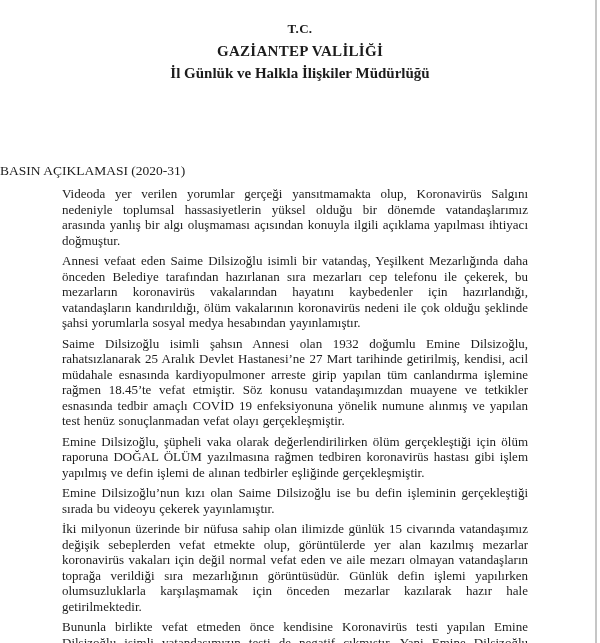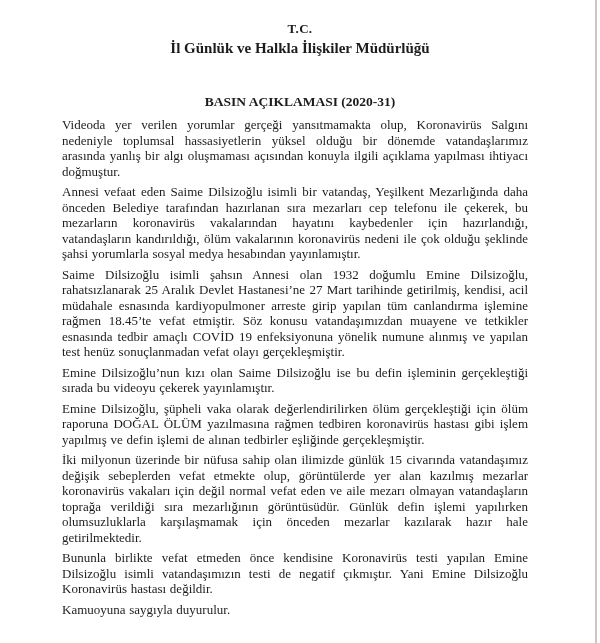--- a/index.html
+++ b/index.html
@@ -35,25 +35,25 @@
     line-height: 19px;
     margin-top: 6px;
     letter-spacing: 0.3px;
   }
   .hdr-dept {
     font-size: 15px;
     line-height: 19px;
     margin-top: 3px;
   }
   .doc-title {
-    text-align: center;
-    font-weight: bold;
+    text-align: left;
+    font-weight: normal;
     font-size: 13.5px;
     line-height: 16px;
-    margin-top: 36px;
+    margin-top: 80px;
   }
   .doc-body {
     margin: 7px 72px 0 62px;
   }
   .doc-body p {
     margin: 0 0 5px 0;
     font-size: 13px;
     line-height: 15.5px;
     text-align: justify;
     word-spacing: 0.5px;
@@ -67,31 +67,32 @@
     background: #c6c6c6;
   }
 </style>
 </head>
 <body>
 
 <div class="page">
 
   <div class="doc-header">
     <div class="hdr-tc">T.C.</div>
+    <div class="hdr-gov">GAZİANTEP VALİLİĞİ</div>
     <div class="hdr-dept">İl Günlük ve Halkla İlişkiler Müdürlüğü</div>
   </div>
 
   <div class="doc-title">BASIN AÇIKLAMASI (2020-31)</div>
 
   <div class="doc-body">
       <p>Videoda yer verilen yorumlar gerçeği yansıtmamakta olup, Koronavirüs Salgını nedeniyle toplumsal hassasiyetlerin yüksel olduğu bir dönemde vatandaşlarımız arasında yanlış bir algı oluşmaması açısından konuyla ilgili açıklama yapılması ihtiyacı doğmuştur.</p>
       <p>Annesi vefaat eden Saime Dilsizoğlu isimli bir vatandaş, Yeşilkent Mezarlığında daha önceden Belediye tarafından hazırlanan sıra mezarları cep telefonu ile çekerek, bu mezarların koronavirüs vakalarından hayatını kaybedenler için hazırlandığı, vatandaşların kandırıldığı, ölüm vakalarının koronavirüs nedeni ile çok olduğu şeklinde şahsi yorumlarla sosyal medya hesabından yayınlamıştır.</p>
       <p>Saime Dilsizoğlu isimli şahsın Annesi olan 1932 doğumlu Emine Dilsizoğlu, rahatsızlanarak 25 Aralık Devlet Hastanesi’ne 27 Mart tarihinde getirilmiş, kendisi, acil müdahale esnasında kardiyopulmoner arreste girip yapılan tüm canlandırma işlemine rağmen 18.45’te vefat etmiştir. Söz konusu vatandaşımızdan muayene ve tetkikler esnasında tedbir amaçlı COVİD 19 enfeksiyonuna yönelik numune alınmış ve yapılan test henüz sonuçlanmadan vefat olayı gerçekleşmiştir.</p>
+      <p>Emine Dilsizoğlu, şüpheli vaka olarak değerlendirilirken ölüm gerçekleştiği için ölüm raporuna DOĞAL ÖLÜM yazılmasına rağmen tedbiren koronavirüs hastası gibi işlem yapılmış ve defin işlemi de alınan tedbirler eşliğinde gerçekleşmiştir.</p>
       <p>Emine Dilsizoğlu’nun kızı olan Saime Dilsizoğlu ise bu defin işleminin gerçekleştiği sırada bu videoyu çekerek yayınlamıştır.</p>
-      <p>Emine Dilsizoğlu, şüpheli vaka olarak değerlendirilirken ölüm gerçekleştiği için ölüm raporuna DOĞAL ÖLÜM yazılmasına rağmen tedbiren koronavirüs hastası gibi işlem yapılmış ve defin işlemi de alınan tedbirler eşliğinde gerçekleşmiştir.</p>
       <p>İki milyonun üzerinde bir nüfusa sahip olan ilimizde günlük 15 civarında vatandaşımız değişik sebeplerden vefat etmekte olup, görüntülerde yer alan kazılmış mezarlar koronavirüs vakaları için değil normal vefat eden ve aile mezarı olmayan vatandaşların toprağa verildiği sıra mezarlığının görüntüsüdür. Günlük defin işlemi yapılırken olumsuzluklarla karşılaşmamak için önceden mezarlar kazılarak hazır hale getirilmektedir.</p>
       <p>Bununla birlikte vefat etmeden önce kendisine Koronavirüs testi yapılan Emine Dilsizoğlu isimli vatandaşımızın testi de negatif çıkmıştır. Yani Emine Dilsizoğlu Koronavirüs hastası değildir.</p>
       <p>Kamuoyuna saygıyla duyurulur.</p>
     </div>
 
   <div class="scan-edge"></div>
 
 </div>
 
 </body></html>

